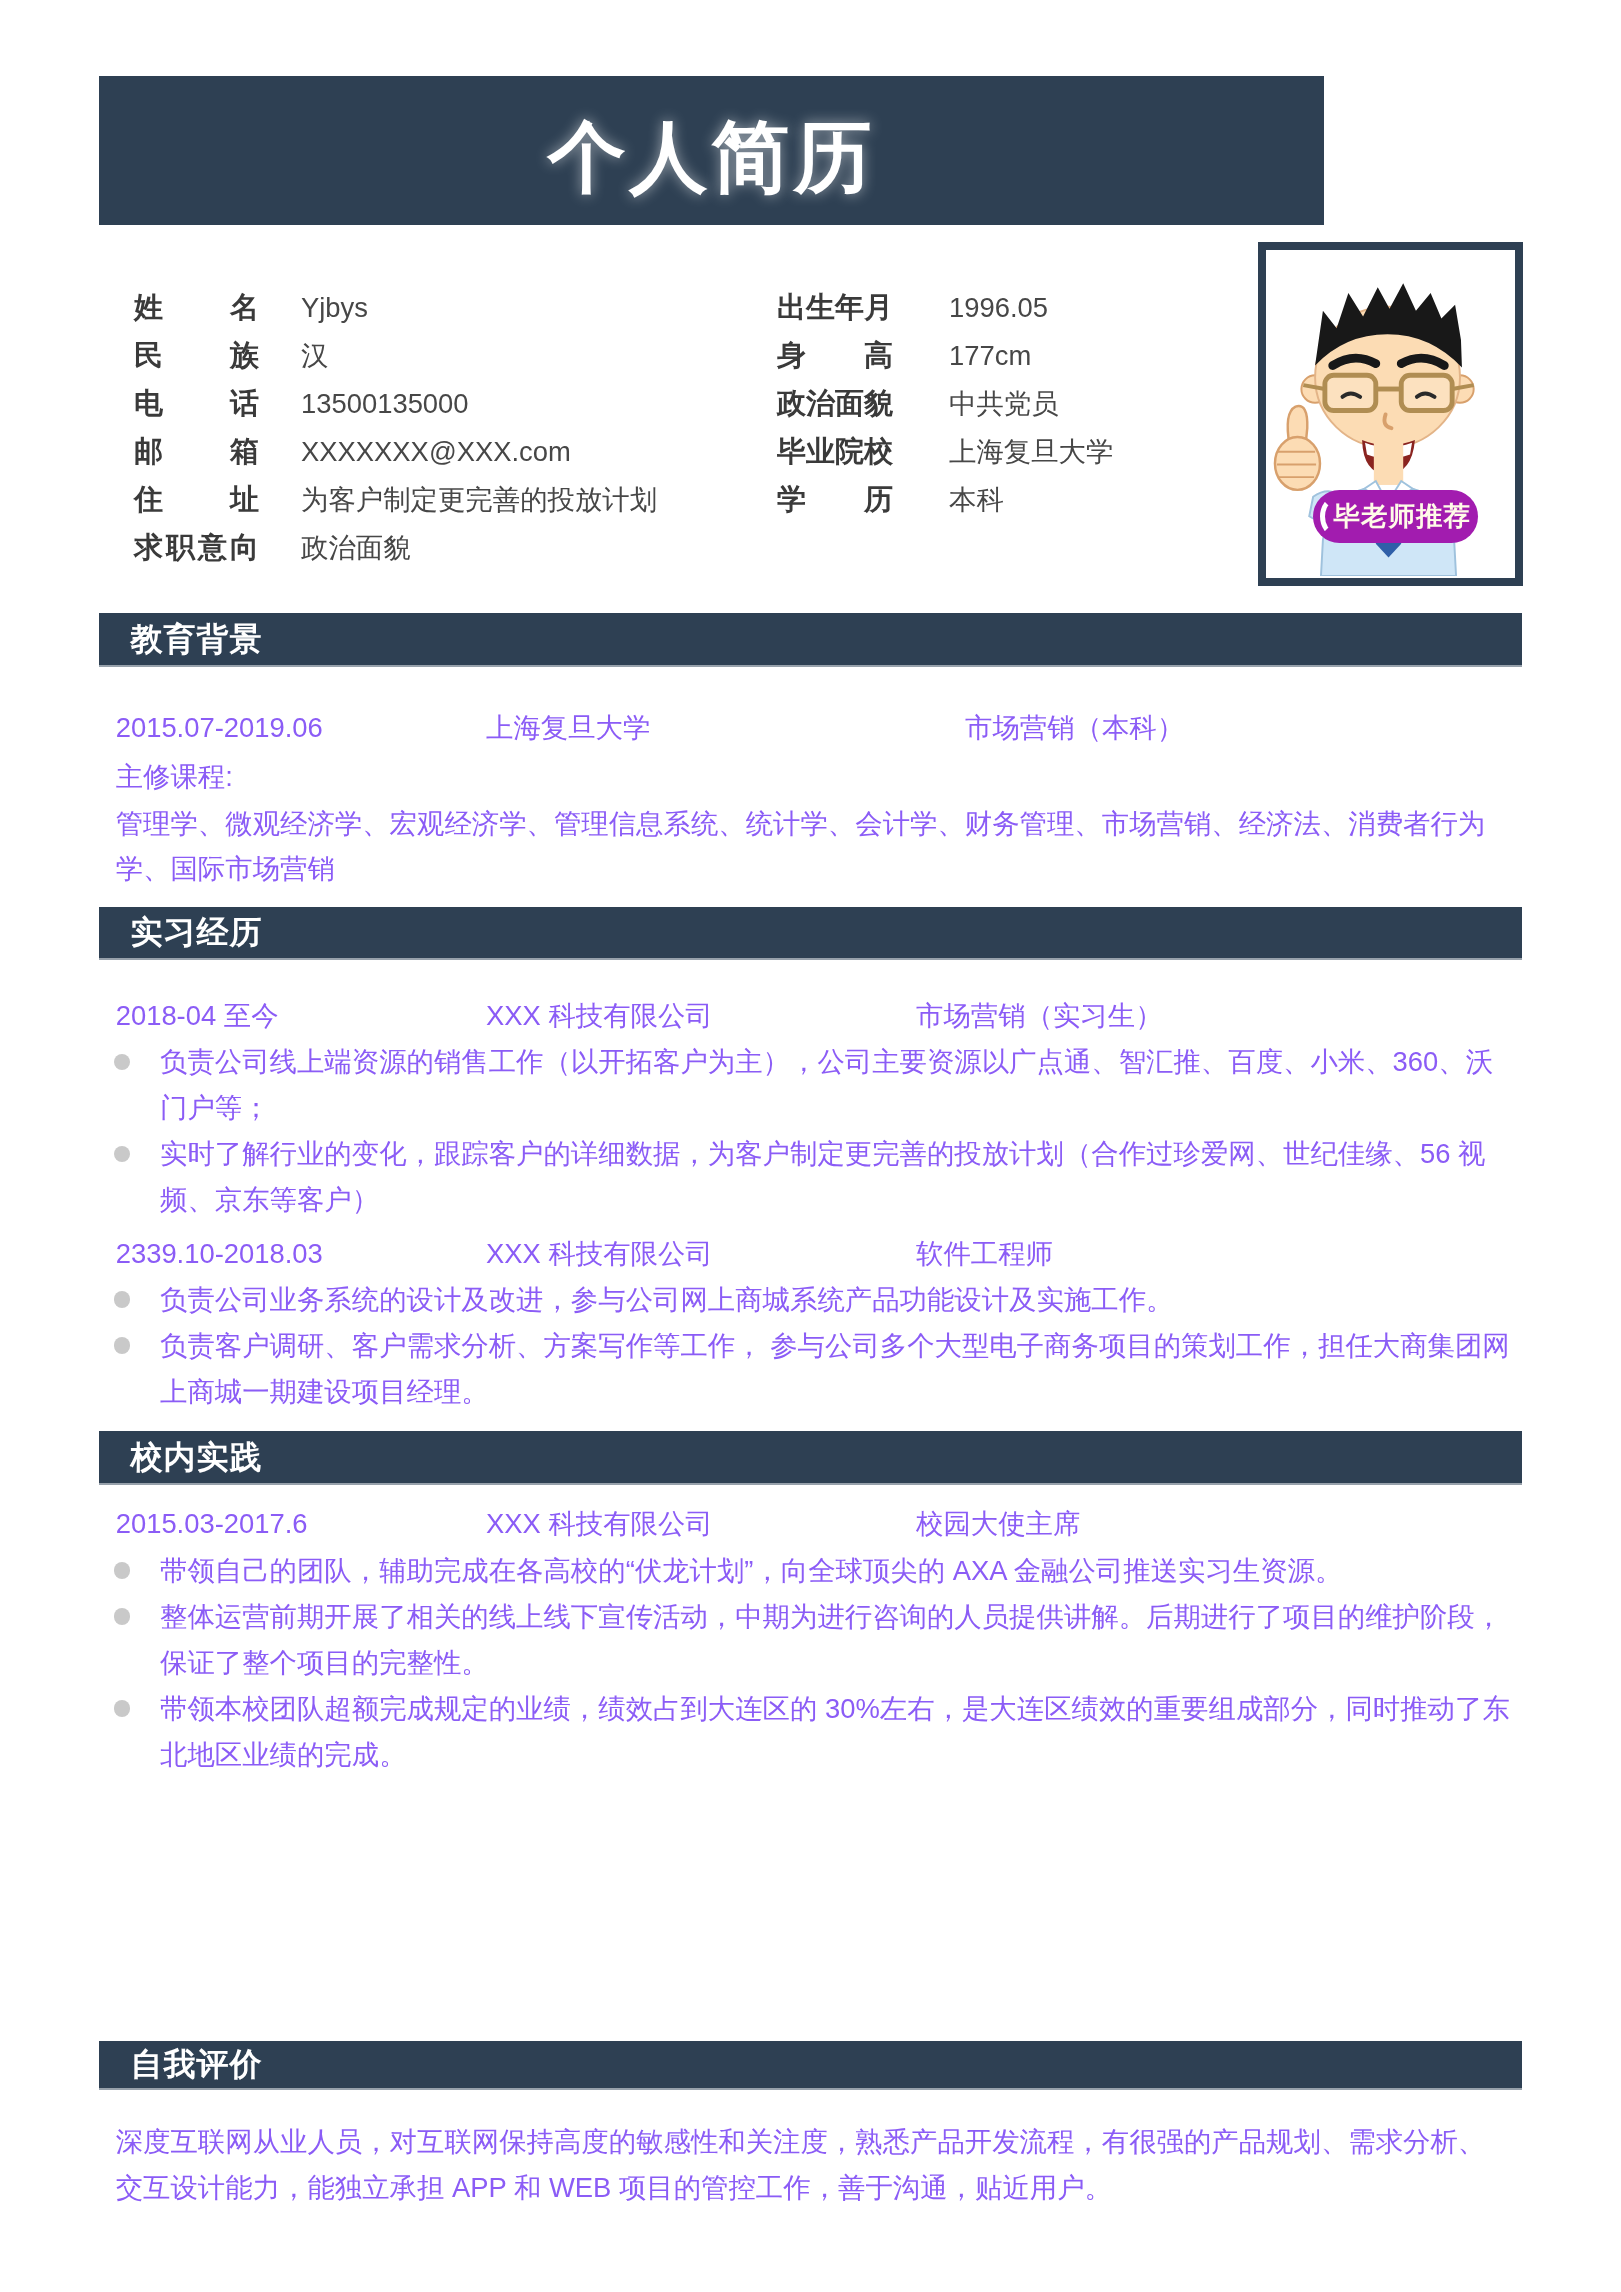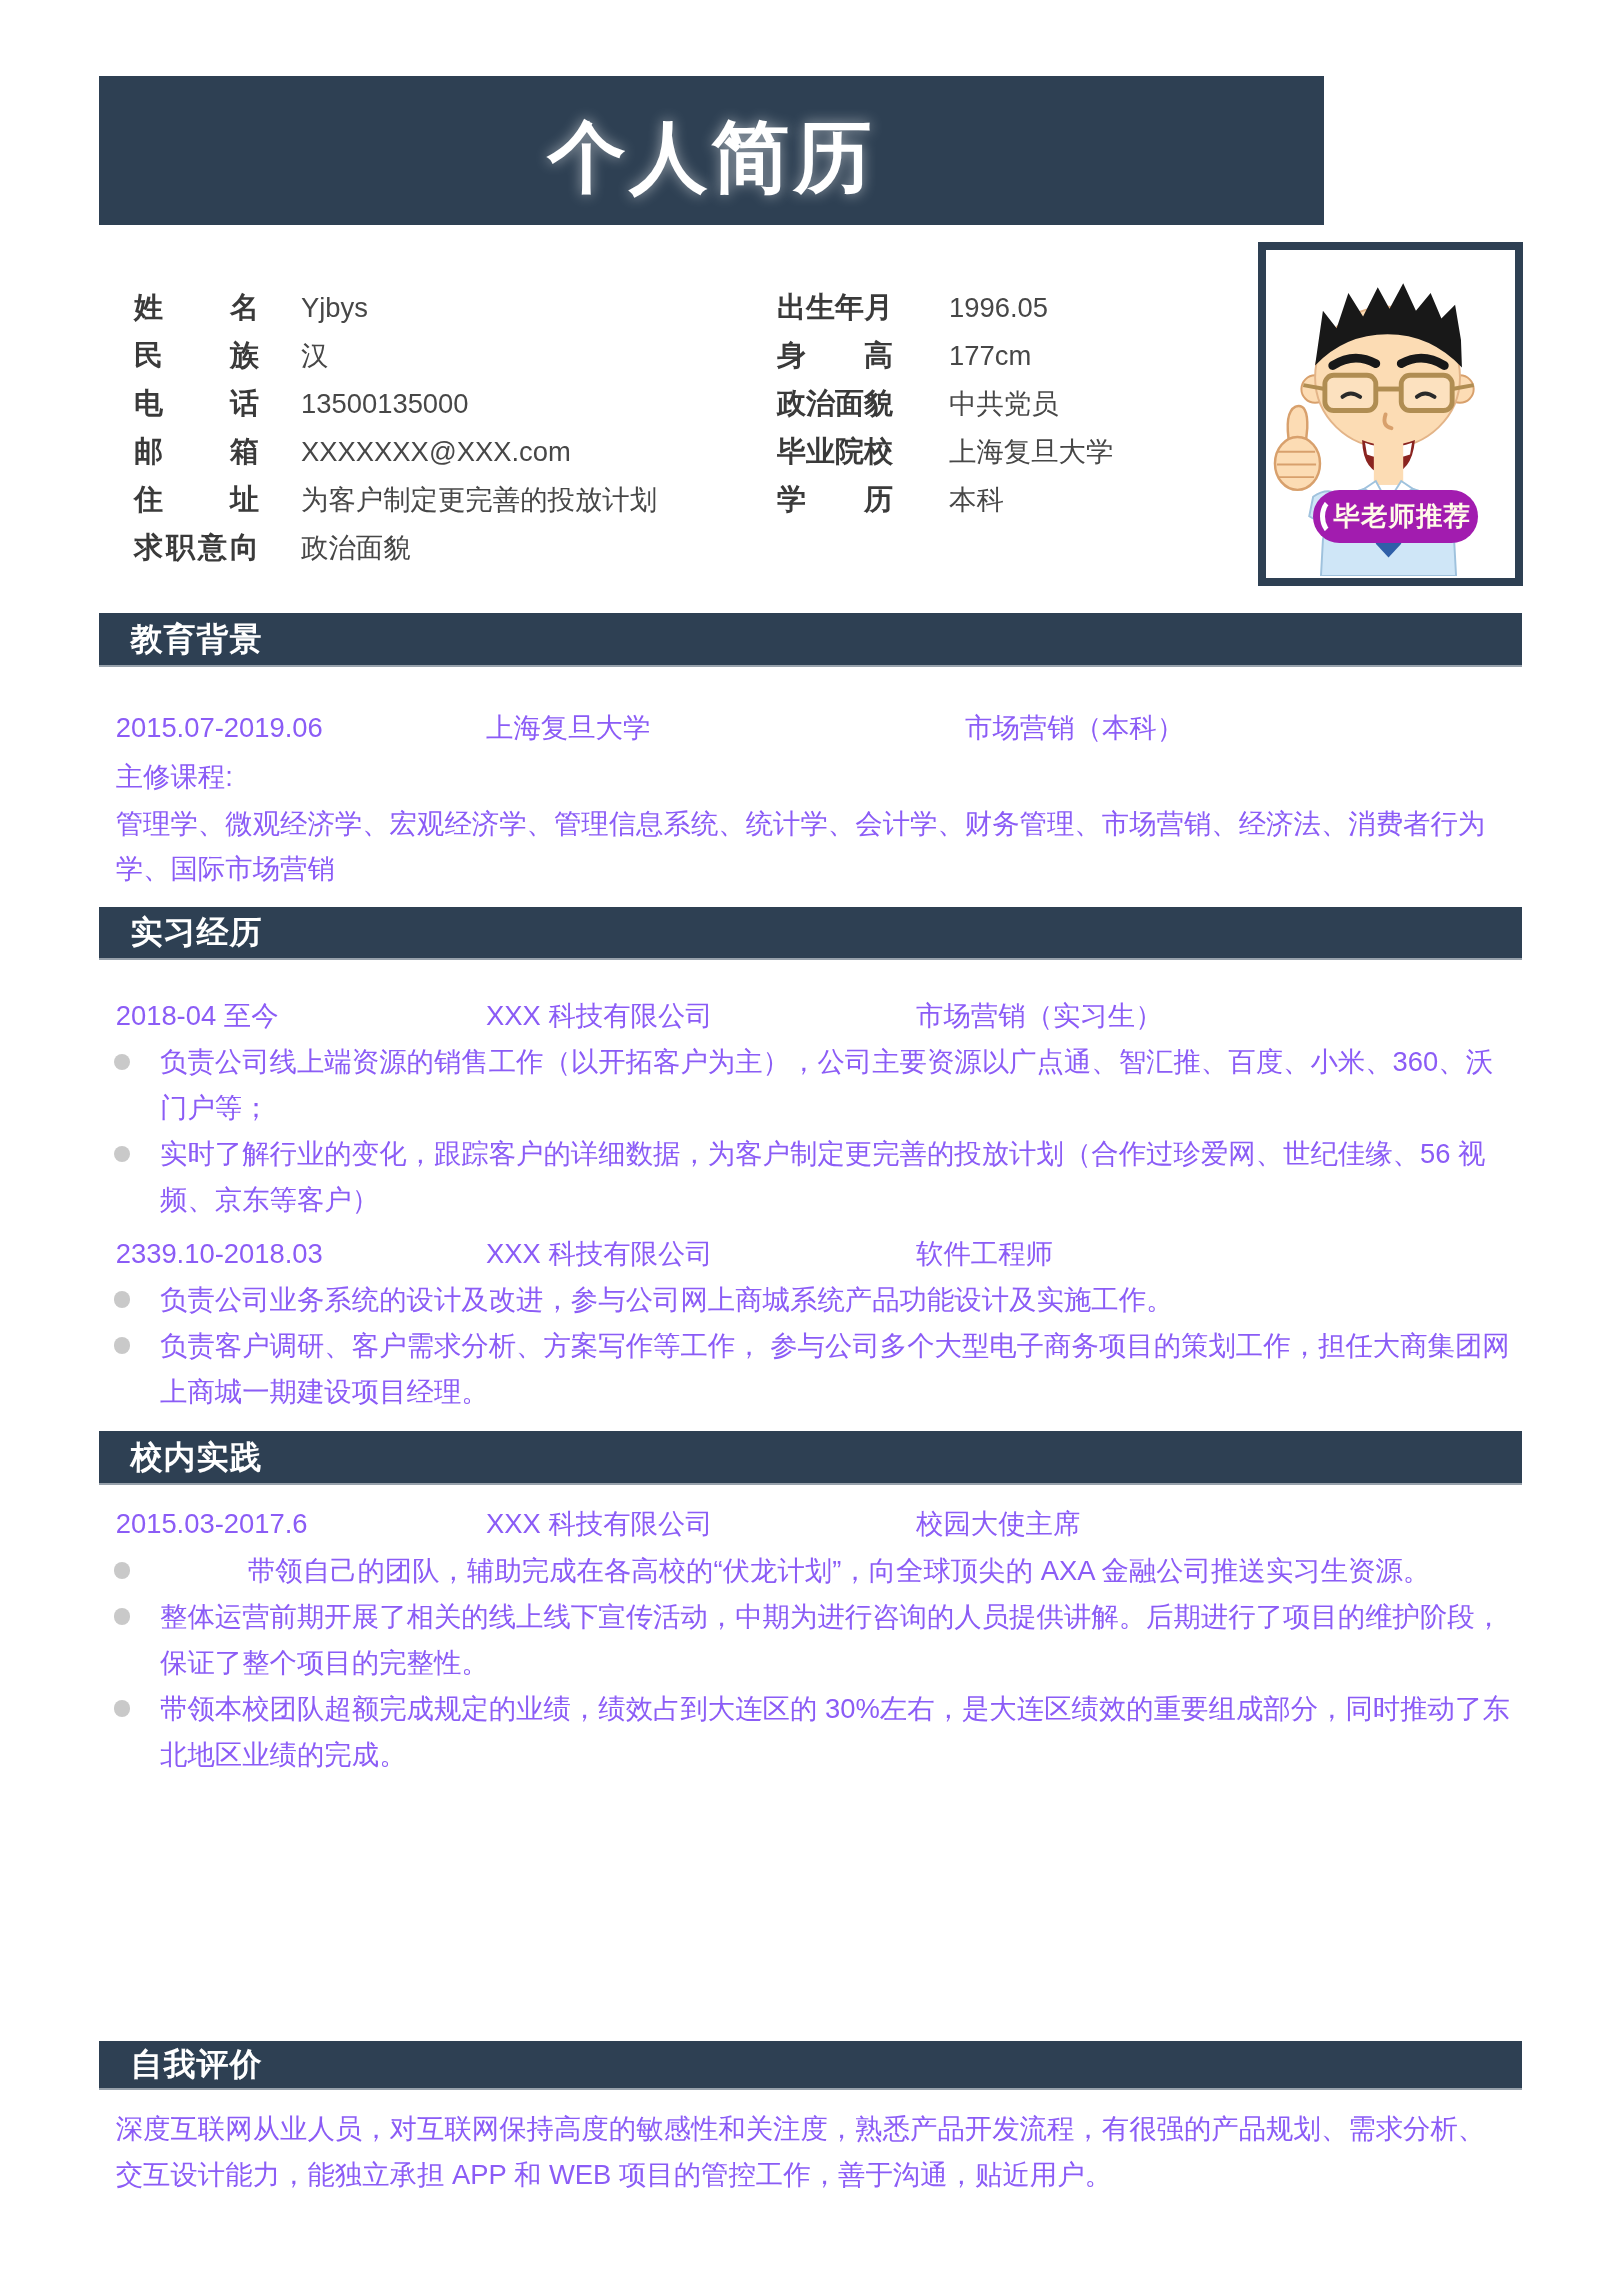--- a/index.html
+++ b/index.html
@@ -243,39 +243,39 @@
   <section class="section sec-campus">
     <div class="band">
       <h2>校内实践</h2>
     </div>
     <div class="sec-body">
       <div class="hdr-row" style="margin-top:15.7px;">
         <span class="c1">2015.03-2017.6</span>
         <span class="c2">XXX 科技有限公司</span>
         <span class="c3">校园大使主席</span>
       </div>
-      <div class="bullet" style="margin-top:1px;text-align:center;">
+      <div class="bullet" style="margin-top:1px;">
         <span class="dot"></span>
         <span>带领自己的团队，辅助完成在各高校的“伏龙计划”，向全球顶尖的 AXA 金融公司推送实习生资源。</span>
       </div>
       <div class="bullet">
         <span class="dot"></span>
         <span>整体运营前期开展了相关的线上线下宣传活动，中期为进行咨询的人员提供讲解。后期进行了项目的维护阶段，保证了整个项目的完整性。</span>
       </div>
       <div class="bullet">
         <span class="dot"></span>
         <span>带领本校团队超额完成规定的业绩，绩效占到大连区的 30%左右，是大连区绩效的重要组成部分，同时推动了东北地区业绩的完成。</span>
       </div>
     </div>
   </section>
 
 
   <section class="section sec-eval">
     <div class="band">
       <h2>自我评价</h2>
     </div>
     <div class="sec-body">
-      <div class="plain" style="margin-top:16px;">深度互联网从业人员，对互联网保持高度的敏感性和关注度，熟悉产品开发流程，有很强的产品规划、需求分析、交互设计能力，能独立承担 APP 和 WEB 项目的管控工作，善于沟通，贴近用户。</div>
+      <div class="plain" style="margin-top:29px;">深度互联网从业人员，对互联网保持高度的敏感性和关注度，熟悉产品开发流程，有很强的产品规划、需求分析、交互设计能力，能独立承担 APP 和 WEB 项目的管控工作，善于沟通，贴近用户。</div>
     </div>
   </section>
 
 </div>
 
 
 </body></html>

